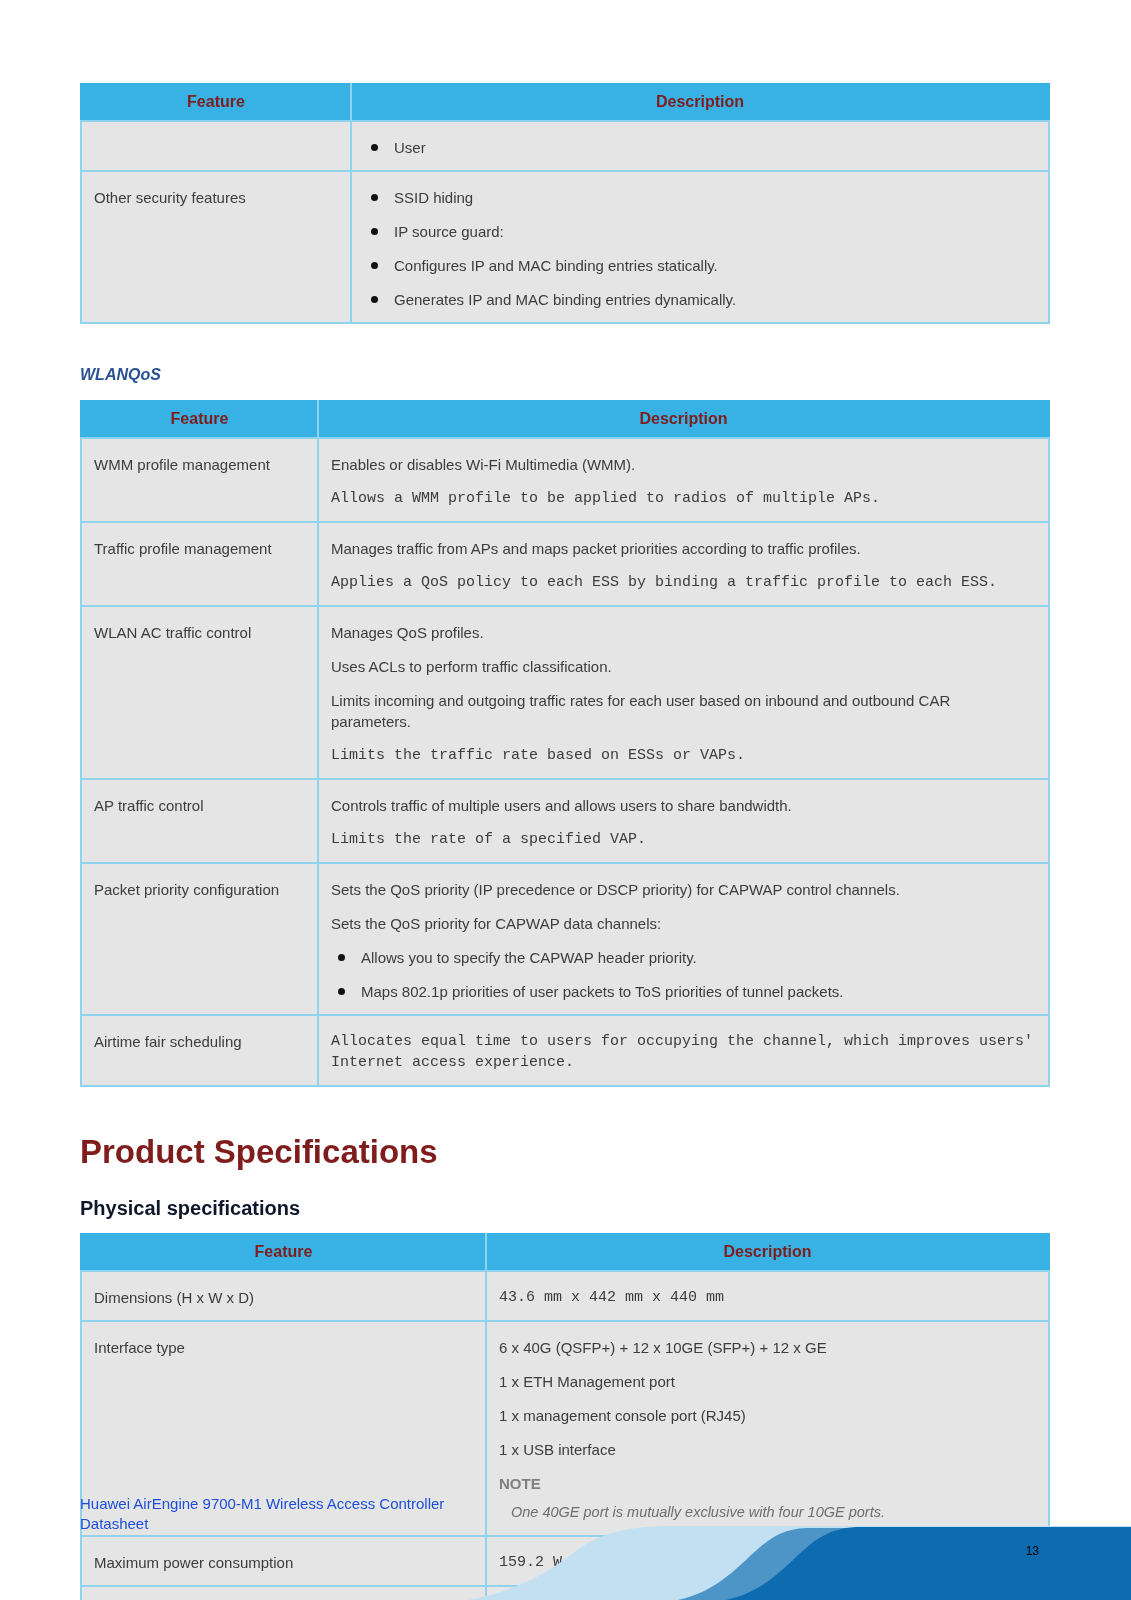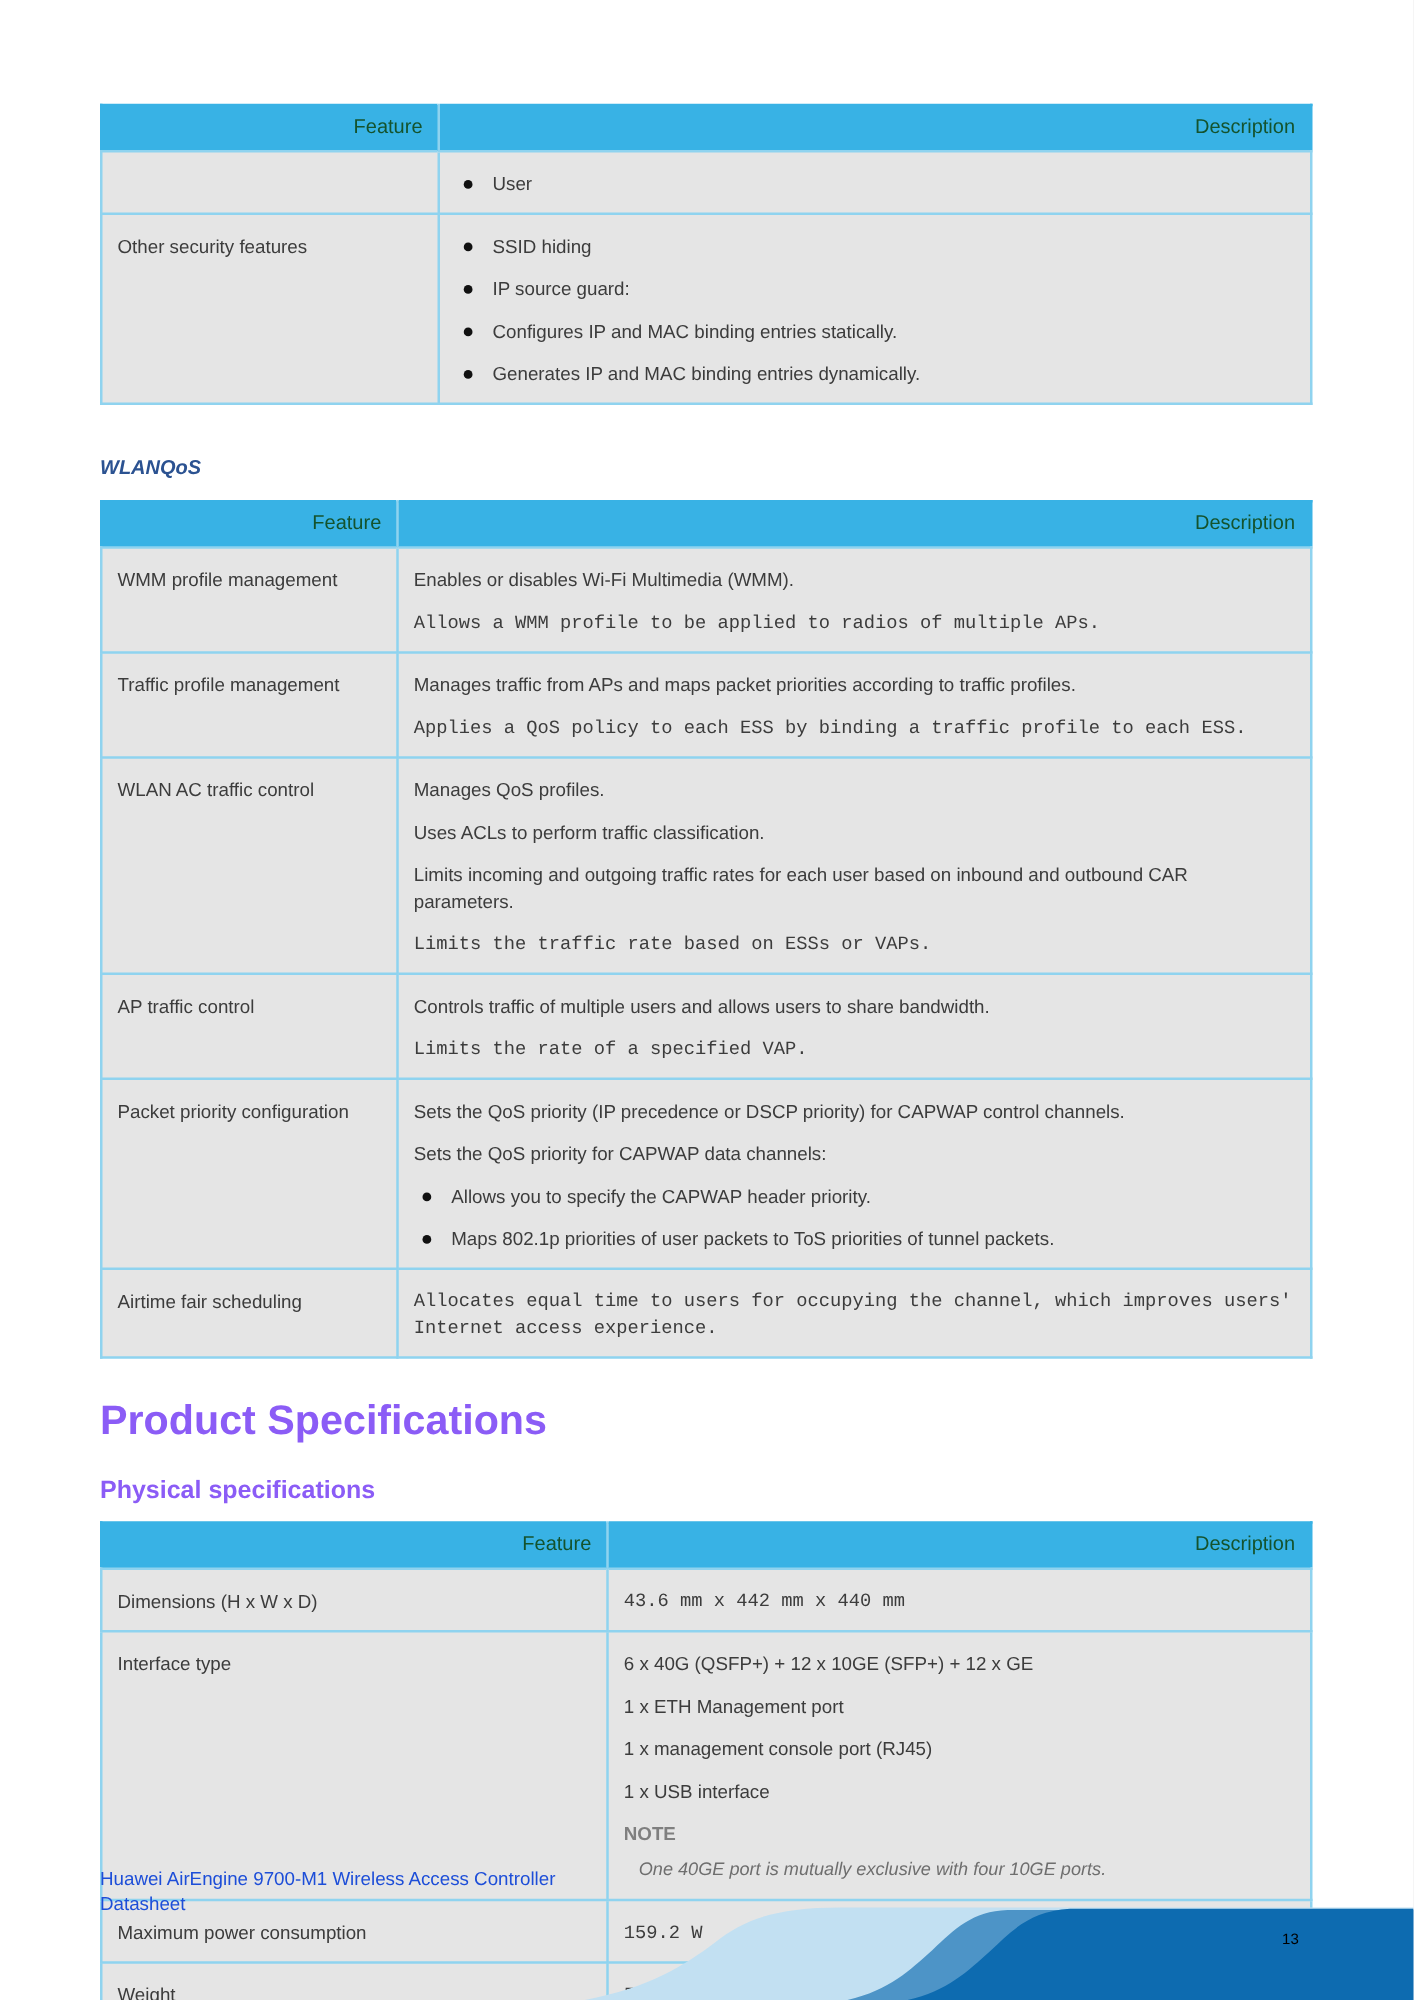--- a/index.html
+++ b/index.html
@@ -13,24 +13,24 @@
     margin: 0 auto;
     overflow: hidden;
     color: #3c3c3c;
   }
   .content { position: absolute; left: 80px; top: 0; width: 970px; }
 
   
   table.spec { border-collapse: collapse; width: 970px; table-layout: fixed; }
   table.spec th {
     background: #38b2e5;
-    color: #14532d;
+    color: #7f1d1d;
     font-size: 16px;
-    font-weight: normal;
-    text-align: right;
+    font-weight: bold;
+    text-align: center;
     padding: 8px 12px 9px 12px;
     border: none;
   }
   table.spec th + th { border-left: 2px solid #8fd3ef; }
   table.spec td {
     border: 2px solid #8fd3ef;
     vertical-align: top;
     font-size: 15px;
     line-height: 21px;
     padding: 15px 14px 12px 12px;
@@ -63,32 +63,32 @@
   .t1 { margin-top: 83px; }
   .wlanqos-heading {
     margin-top: 42px;
     margin-bottom: 16px;
     font-size: 16px;
     font-weight: bold;
     font-style: italic;
     color: #2b5291;
   }
   .h1-title {
-    margin-top: 30px;
+    margin-top: 46px;
     font-size: 33px;
     font-weight: bold;
-    color: #8b5cf6;
+    color: #7f1d1d;
     letter-spacing: 0;
   }
   .h2-title {
     margin-top: 26px;
     margin-bottom: 13px;
     font-size: 20px;
     font-weight: bold;
-    color: #8b5cf6;
+    color: #0f172a;
   }
 
   
   .note-label { font-weight: bold; color: #7f7f7f; margin-top: 13px; font-size: 15px; }
   .note-text  { font-style: italic; color: #6e6e6e; margin-top: 8px; padding-left: 12px; font-size: 14.5px; }
 
   
   .footer-text {
     position: absolute;
     left: 80px;

